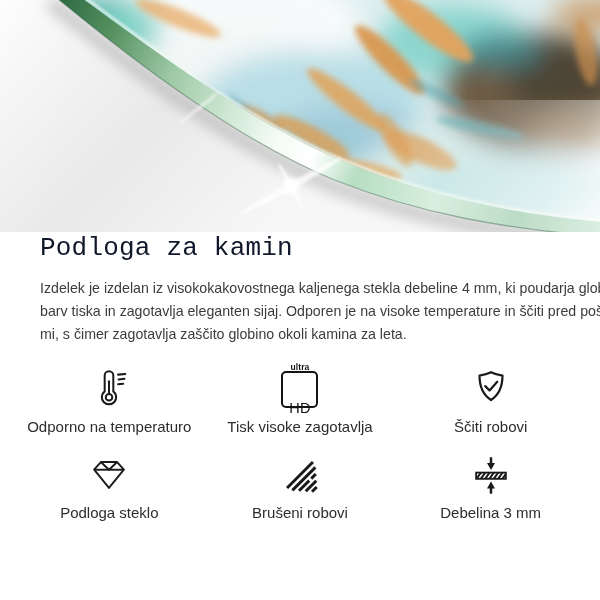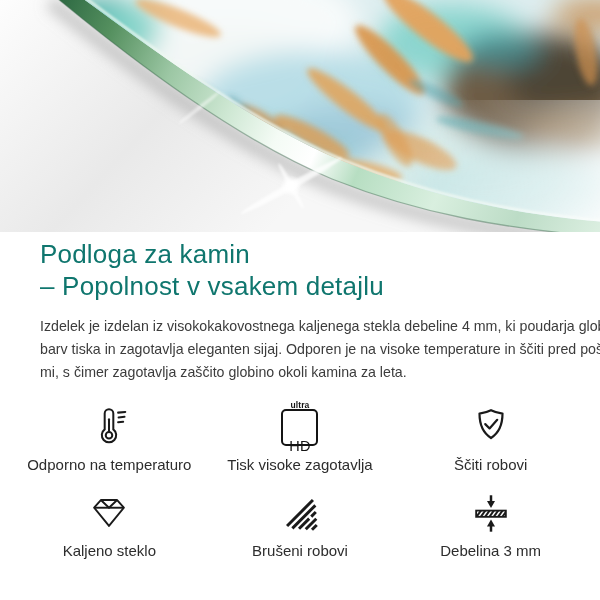--- a/index.html
+++ b/index.html
@@ -5,26 +5,26 @@
   html,body{margin:0;padding:0;}
   body{
     width:600px;height:600px;background:#ffffff;
     font-family:"Liberation Sans", sans-serif;
     -webkit-font-smoothing:antialiased;
     overflow:hidden;
   }
   .hero{width:600px;height:232px;overflow:hidden;position:relative;}
   .hero svg{display:block;}
   h1{
-    margin:6px 40px 0;
-    font-family:Liberation Sans, sans-serif;
+    margin:0 40px 0;
+    font-family:Liberation Mono, monospace;
     font-weight:400;
     font-size:26px;
     line-height:32px;
-    color:#0f766e;
+    color:#0f172a;
     letter-spacing:0.2px;
   }
   h1 span{display:block;}
   .desc{
     margin:13px 40px 0;
     font-size:14.2px;
     line-height:23px;
     color:#3c3c3c;
   }
   .desc span{display:block;white-space:nowrap;}
@@ -153,21 +153,20 @@
       <circle r="2.6" fill="#ffffff"></circle>
     </g>
     <g transform="translate(199,108)" opacity="0.5">
       <ellipse rx="26" ry="2" fill="#ffffff" transform="rotate(-38)" filter="url(#b1)"></ellipse>
     </g>
   </svg>
 </div>
 
 <h1>
   <span>Podloga za kamin</span>
-  <span>– Popolnost v vsakem detajlu</span>
 </h1>
 
 <p class="desc">
   <span>Izdelek je izdelan iz visokokakovostnega kaljenega stekla debeline 4 mm, ki poudarja globino</span>
   <span>barv tiska in zagotavlja eleganten sijaj. Odporen je na visoke temperature in ščiti pred poškodba-</span>
   <span>mi, s čimer zagotavlja zaščito globino okoli kamina za leta.</span>
 </p>
 
 <div class="features">
 
@@ -206,21 +205,21 @@
   </div>
 
   <div class="feat">
     <div class="feat-icon">
       <svg width="46" height="46" viewBox="0 0 48 48" fill="none" stroke="#1a1a1a" stroke-width="2" stroke-linejoin="round">
         <path d="M15.5,10.5 L32.5,10.5 L39.5,18.5 L24,37.5 L8.5,18.5 Z"></path>
         <path d="M8.5,18.5 L39.5,18.5"></path>
         <path d="M15.5,10.5 L24,18.5 L32.5,10.5"></path>
       </svg>
     </div>
-    <div class="feat-label">Kaljeno steklo</div>
+    <div class="feat-label">Podloga steklo</div>
   </div>
 
   <div class="feat">
     <div class="feat-icon">
       <svg width="46" height="46" viewBox="0 0 48 48" stroke="#1a1a1a" stroke-width="3.1" fill="none">
         <line x1="10.5" y1="37.5" x2="37.5" y2="10.5"></line>
         <line x1="16" y1="40" x2="40" y2="16"></line>
         <line x1="23" y1="40.5" x2="40.5" y2="23" stroke-dasharray="15 3 7"></line>
         <line x1="30" y1="41" x2="41" y2="30"></line>
         <line x1="36.5" y1="41.5" x2="41.5" y2="36.5"></line>

